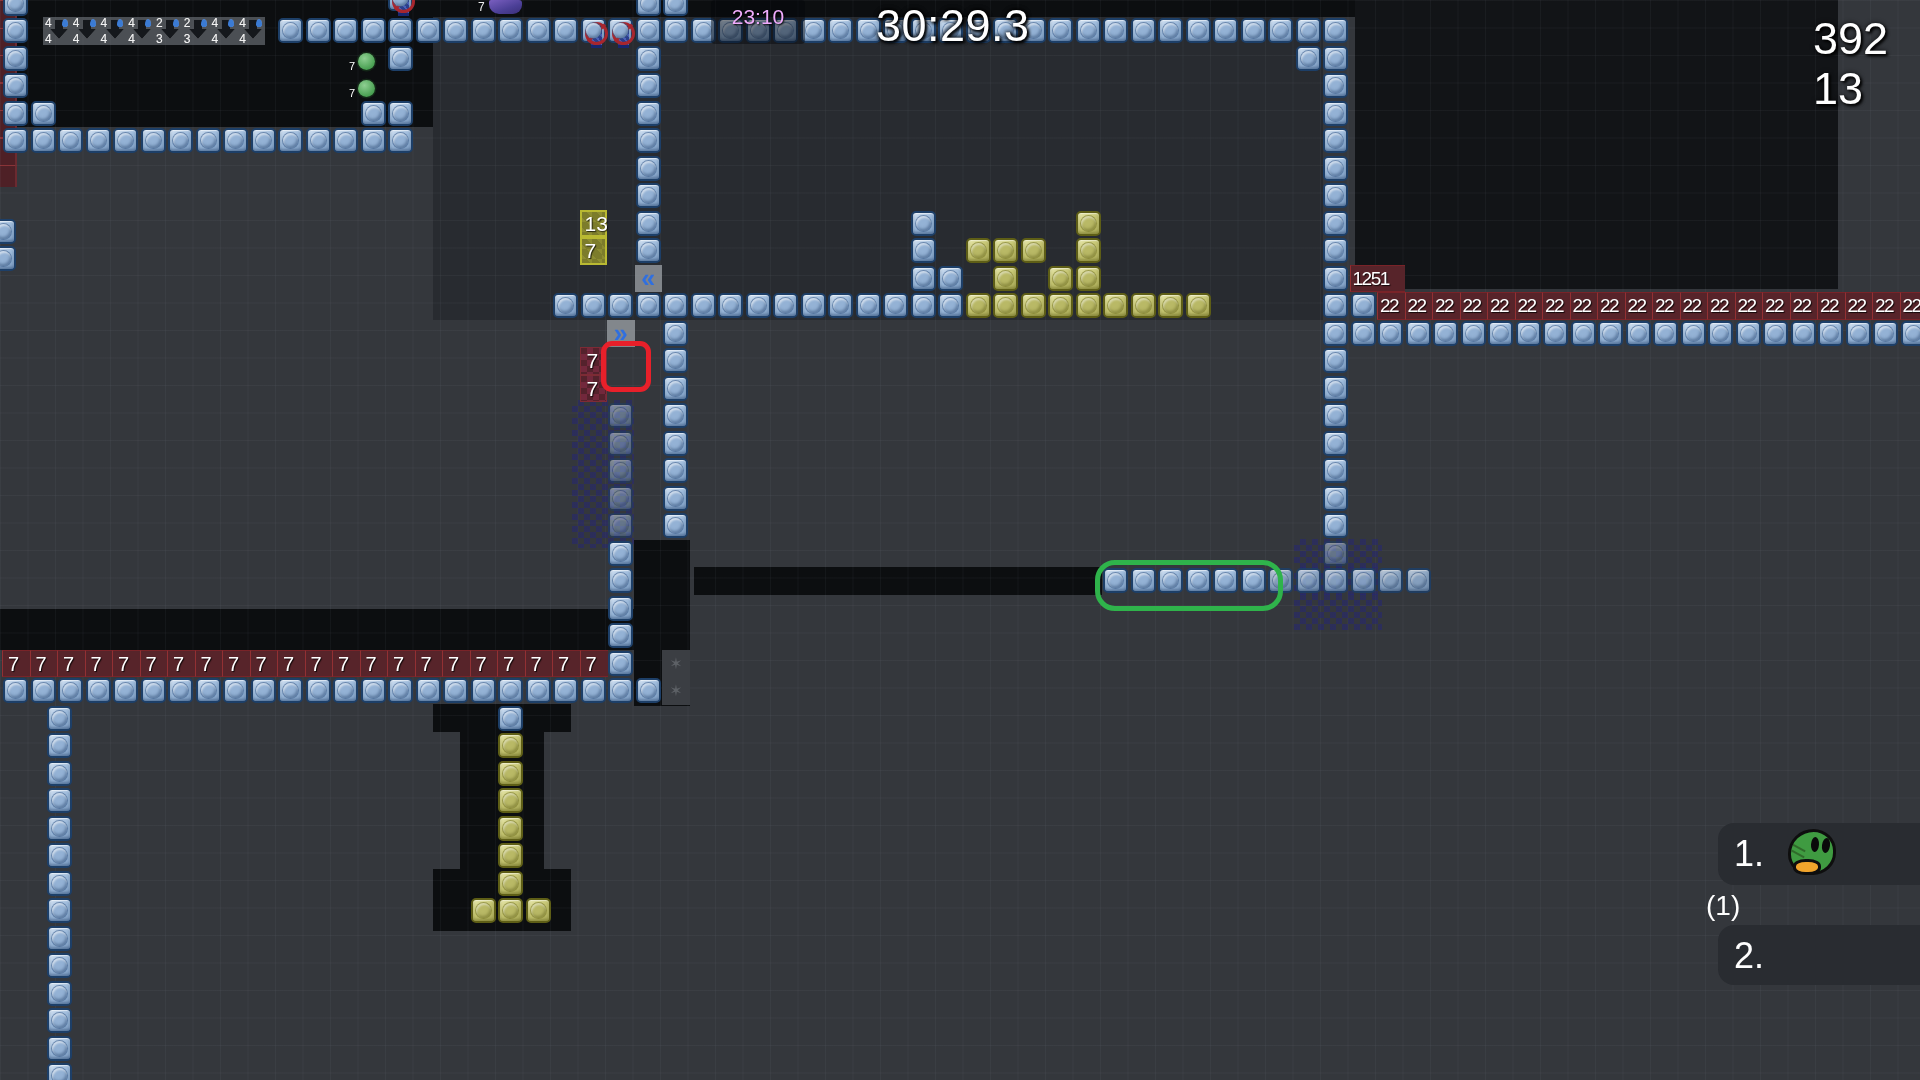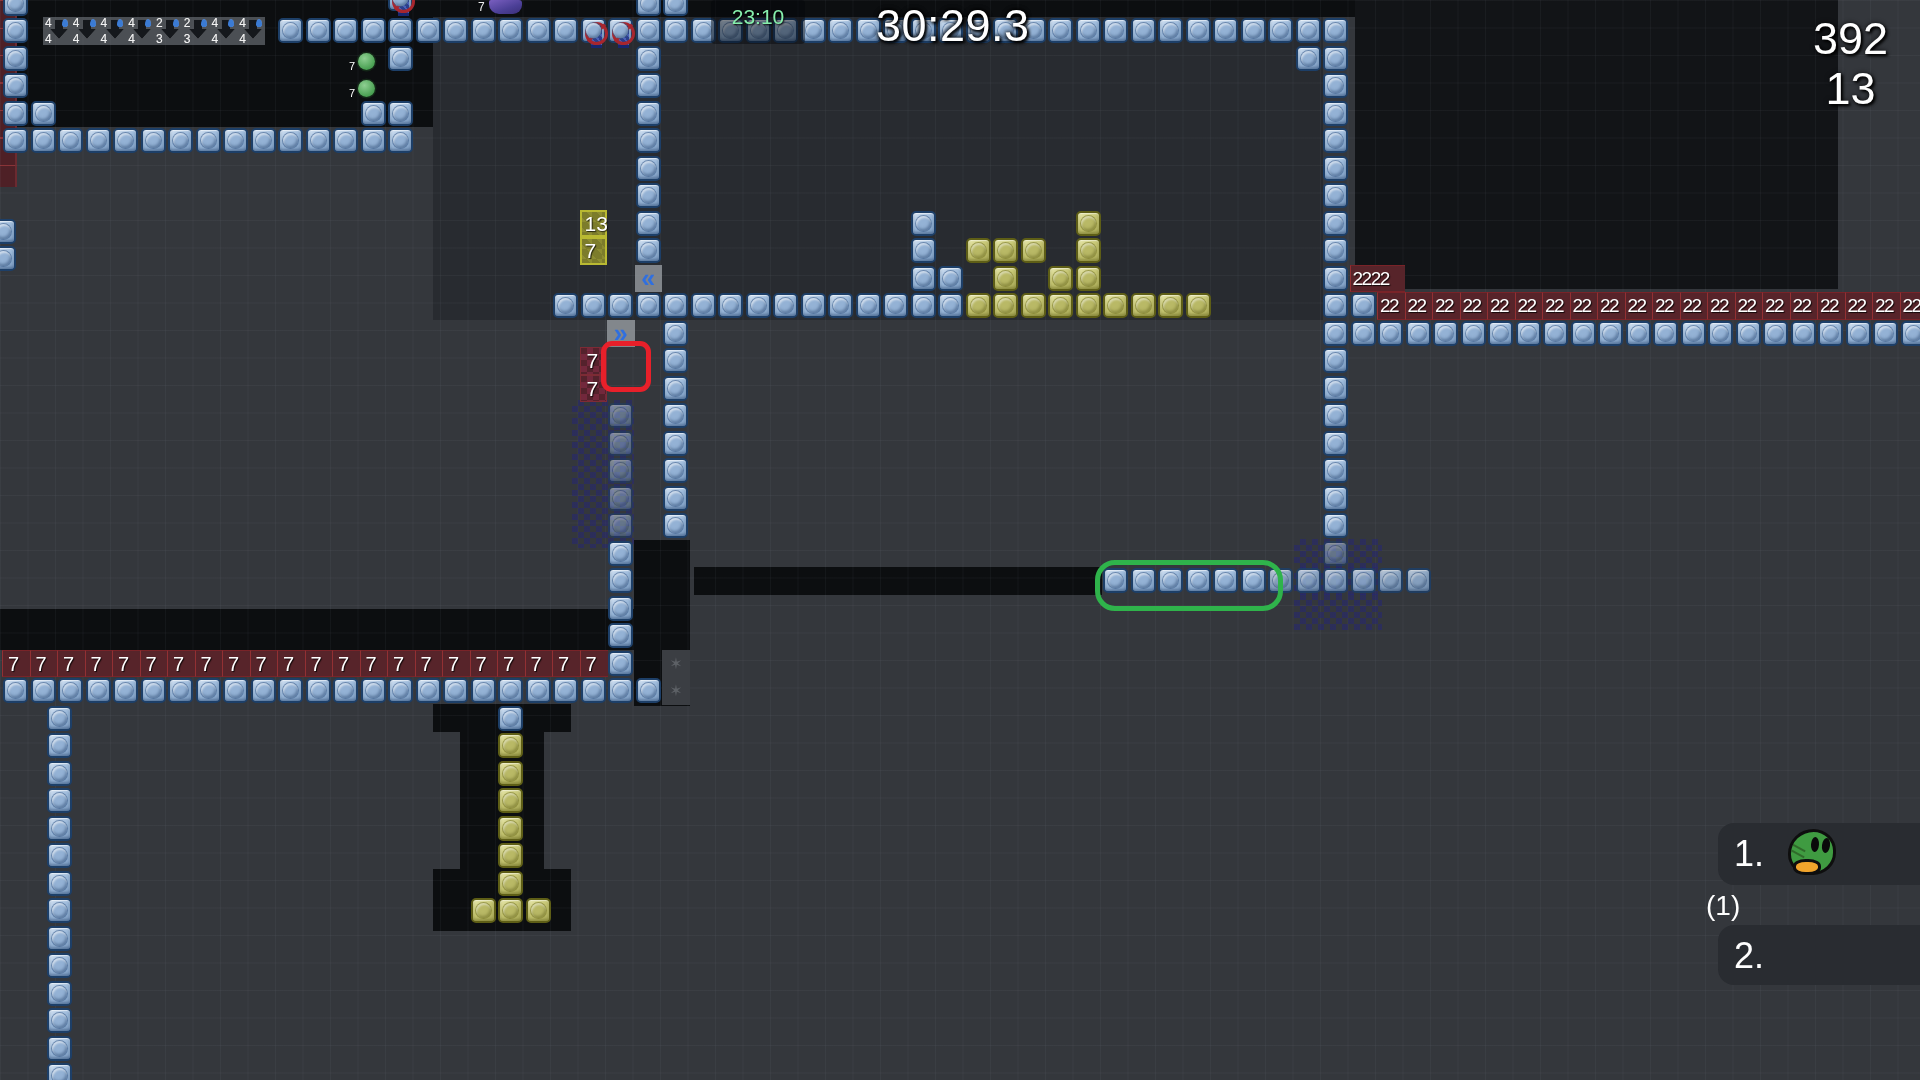--- a/index.html
+++ b/index.html
@@ -71,25 +71,25 @@
     box-shadow:0 0 0 1.5px rgba(25,60,30,.55);}
   .gdot span{position:absolute;left:-9px;top:7px;color:#fff;font-size:11px;}
   .creature{position:absolute;background:linear-gradient(160deg,#7a5fc0,#4b3f96 60%,#3a2f78);
     border-radius:2px 3px 9px 10px;}
   .creature span{position:absolute;left:-11px;top:0px;color:#eee;font-size:12px;}
   
   .outline-green{position:absolute;border:5px solid #2fb34b;border-radius:20px;}
   .outline-red{position:absolute;border:5px solid #e8202a;border-radius:11px;}
   
   .clock-badge{position:absolute;left:711px;top:0;width:94px;height:44px;background:rgba(4,7,11,.45);
-    border-radius:4px;color:#86efac;font-size:21px;text-align:center;line-height:34px;
+    border-radius:4px;color:#f0abfc;font-size:21px;text-align:center;line-height:34px;
     text-shadow:1px 1px 2px #000;}
   .timer{position:absolute;left:876px;top:0px;color:#fff;font-size:45px;letter-spacing:.5px;
     text-shadow:0 0 5px #000,0 0 5px #000,2px 2px 3px #000;}
-  .scores{position:absolute;right:32px;top:14px;text-align:center;color:#fff;font-size:45px;line-height:50px;
+  .scores{position:absolute;right:32px;top:14px;text-align:left;color:#fff;font-size:45px;line-height:50px;
     text-shadow:0 0 5px rgba(0,0,0,.8),2px 2px 3px #000;}
   .lb-row{position:absolute;left:1718px;width:202px;background:#292c31;border-radius:16px 0 0 16px;color:#fff;}
   .lb-rank{position:absolute;left:16px;top:10px;font-size:36px;}
   .lb-sub{position:absolute;left:1706px;top:890px;color:#fff;font-size:28px;}
   .duck{position:absolute;left:68px;top:6px;width:54px;height:50px;}
   .duck .body{position:absolute;left:2px;top:0;width:48px;height:46px;background:#3f9b41;
     border:3px solid #0e0e0e;border-radius:55% 48% 50% 46%;box-sizing:border-box;}
   .duck .eye1{position:absolute;left:25px;top:8px;width:8px;height:15px;background:#0a0a0a;border-radius:50%;transform:rotate(4deg);}
   .duck .eye2{position:absolute;left:36px;top:9px;width:8px;height:15px;background:#0a0a0a;border-radius:50%;transform:rotate(8deg);}
   .duck .beak{position:absolute;left:7px;top:30px;width:28px;height:16px;background:#f1a42c;
@@ -213,21 +213,21 @@
       <div class="rtile r2" style="left: 1652px; top: 292px;">22</div>
       <div class="rtile r2" style="left: 1679.5px; top: 292px;">22</div>
       <div class="rtile r2" style="left: 1707px; top: 292px;">22</div>
       <div class="rtile r2" style="left: 1734.5px; top: 292px;">22</div>
       <div class="rtile r2" style="left: 1762px; top: 292px;">22</div>
       <div class="rtile r2" style="left: 1789.5px; top: 292px;">22</div>
       <div class="rtile r2" style="left: 1817px; top: 292px;">22</div>
       <div class="rtile r2" style="left: 1844.5px; top: 292px;">22</div>
       <div class="rtile r2" style="left: 1872px; top: 292px;">22</div>
       <div class="rtile r2" style="left: 1899.5px; top: 292px;">22</div>
-      <div class="rtile r2" style="left: 1349.5px; top: 264.5px; width: 55px;">2222</div>
+      <div class="rtile r2" style="left: 1349.5px; top: 264.5px; width: 55px;">1251</div>
       <div class="olabel" style="left: 579.5px; top: 209.5px;">13</div>
       <div class="olabel" style="left: 579.5px; top: 237px;">7</div>
       <div class="rlabel" style="left: 579.5px; top: 347px;">7</div>
       <div class="rlabel" style="left: 579.5px; top: 374.5px;">7</div>
       <div class="chev" style="left: 634.5px; top: 264.5px;">«</div>
       <div class="chev" style="left: 607px; top: 319.5px;">»</div>
       <div class="startile" style="left: 662px; top: 649.5px;">✶</div>
       <div class="startile" style="left: 662px; top: 677px;">✶</div>
       <div class="tile blue" style="left: 3px; top: -9.5px;"></div>
       <div class="tile blue" style="left: 635.5px; top: -9.5px;"></div>

